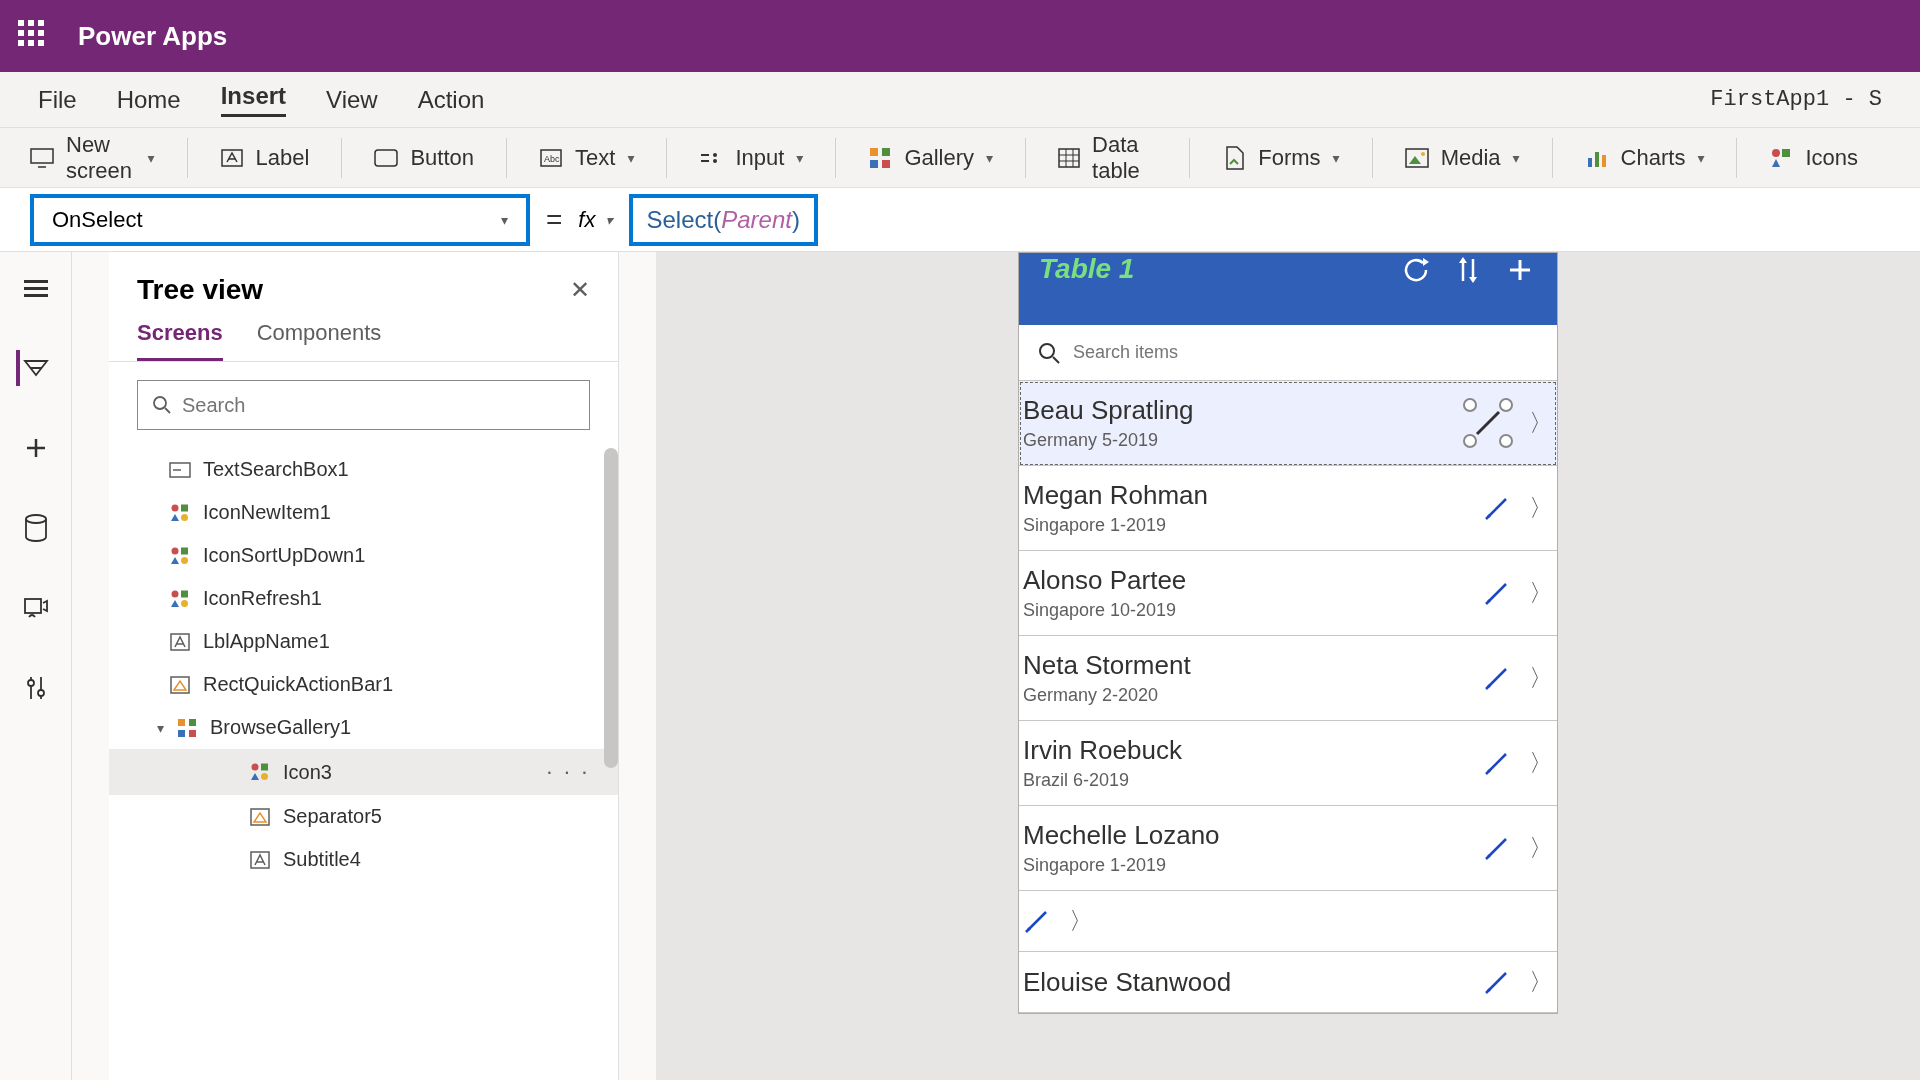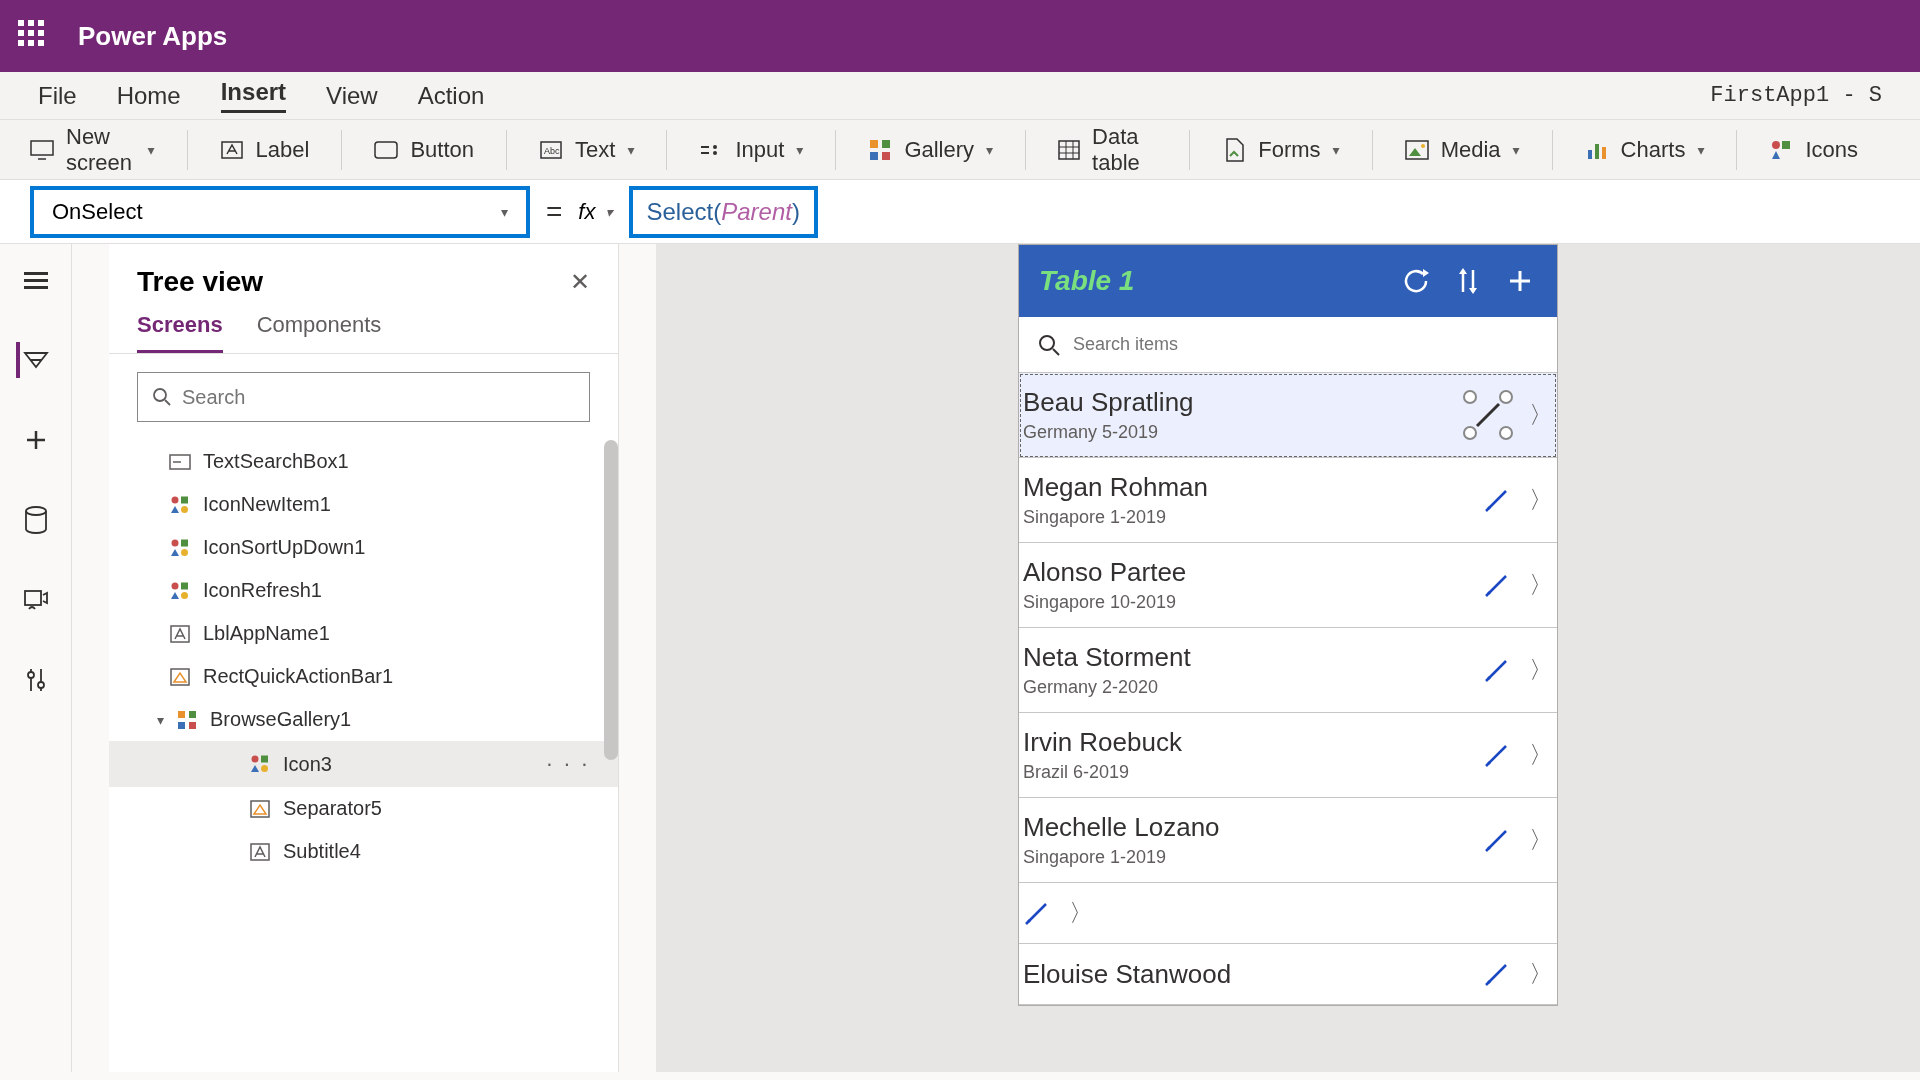--- a/index.html
+++ b/index.html
@@ -5,21 +5,21 @@
   * { box-sizing: border-box; margin: 0; padding: 0; font-family: "Segoe UI", Arial, sans-serif; }
   body { width: 1920px; height: 1080px; overflow: hidden; background: #faf9f8; }
 
   
   .titlebar { background: #742774; color: #fff; height: 72px; display: flex; align-items: center; padding: 0 18px; }
   .waffle { width: 32px; height: 32px; display: grid; grid-template-columns: repeat(3,6px); grid-template-rows: repeat(3,6px); gap: 4px; margin-right: 28px; }
   .waffle span { background: #fff; }
   .app-title { font-size: 26px; font-weight: 600; }
 
   
-  .menubar { height: 48px; display: flex; align-items: center; padding: 0 38px; gap: 40px; background: #f5f3f2; border-bottom: 1px solid #e1dfdd; }
+  .menubar { height: 56px; display: flex; align-items: center; padding: 0 38px; gap: 40px; background: #f5f3f2; border-bottom: 1px solid #e1dfdd; }
   .menubar-item { font-size: 24px; color: #323130; cursor: pointer; }
   .menubar-item.active { font-weight: 600; border-bottom: 3px solid #323130; padding-bottom: 4px; }
   .menubar-spacer { flex: 1; }
   .doc-name { font-size: 22px; color: #323130; font-family: Liberation Mono, monospace; }
 
   
   .ribbon { height: 60px; display: flex; align-items: center; padding: 0 30px; gap: 32px; background: #f5f3f2; border-bottom: 1px solid #e1dfdd; }
   .ribbon-group { display: flex; align-items: center; gap: 12px; padding-right: 32px; border-right: 1px solid #d2d0ce; height: 40px; }
   .ribbon-group:last-child { border-right: none; }
   .ribbon-label { font-size: 22px; color: #323130; }
@@ -55,21 +55,21 @@
   .tree-node.indent2 { padding-left: 140px; }
   .tree-node.sel { background: #edebe9; }
   .tree-more { margin-left: auto; color: #605e5c; font-size: 22px; letter-spacing: 2px; }
   .node-icon { width: 22px; height: 22px; display: inline-flex; align-items: center; justify-content: center; }
   .tree-caret { font-size: 14px; color: #605e5c; }
 
   .canvas { flex: 1; background: #e8e6e4; display: flex; justify-content: center; align-items: flex-start; padding-top: 0; }
 
   
   .phone { width: 540px; background: #fff; border: 1px solid #b0adab; }
-  .phone-header { background: #2f5fb7; color: #fff; height: 72px; display: flex; align-items: center; padding: 0 20px; gap: 18px; }
+  .phone-header { background: #2f5fb7; color: #fff; height: 72px; display: flex; padding: 0 20px; gap: 18px; }
   .phone-title { font-size: 28px; color: #7adf7f; font-style: italic; font-weight: 600; flex: 1; }
   .hdr-icon { width: 34px; height: 34px; display: flex; align-items: center; justify-content: center; }
   .search-row { height: 56px; border-bottom: 1px solid #c8c6c4; display: flex; align-items: center; padding: 0 18px; gap: 12px; }
   .search-row input { border: none; outline: none; font-size: 18px; flex: 1; color: #605e5c; }
   .list-item { border-bottom: 1px solid #c8c6c4; padding: 14px 4px; display: flex; align-items: center; }
   .list-item.first { background: #eceffd; outline: 1px dashed #666; outline-offset: -2px; }
   .li-text { flex: 1; }
   .li-name { font-size: 26px; color: #323130; }
   .li-sub { font-size: 18px; color: #605e5c; margin-top: 4px; }
   .li-icons { display: flex; align-items: center; gap: 18px; }

